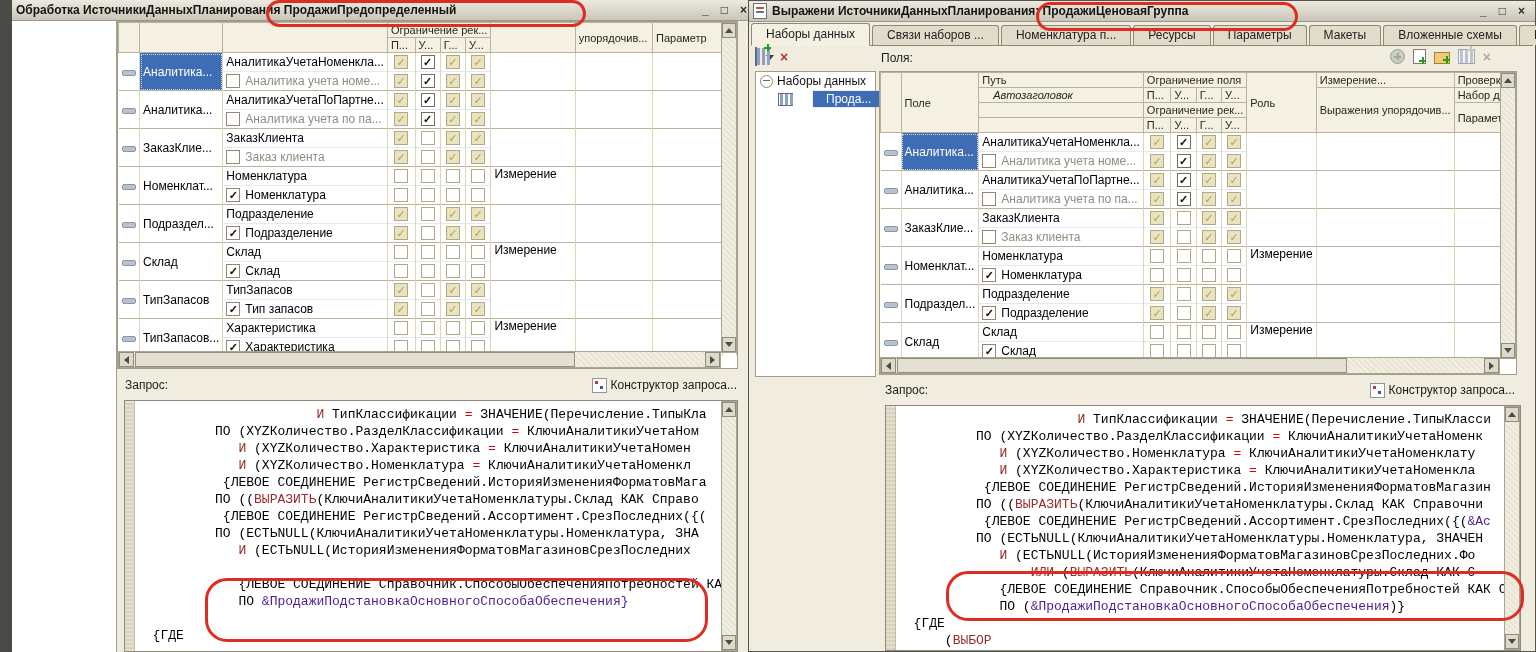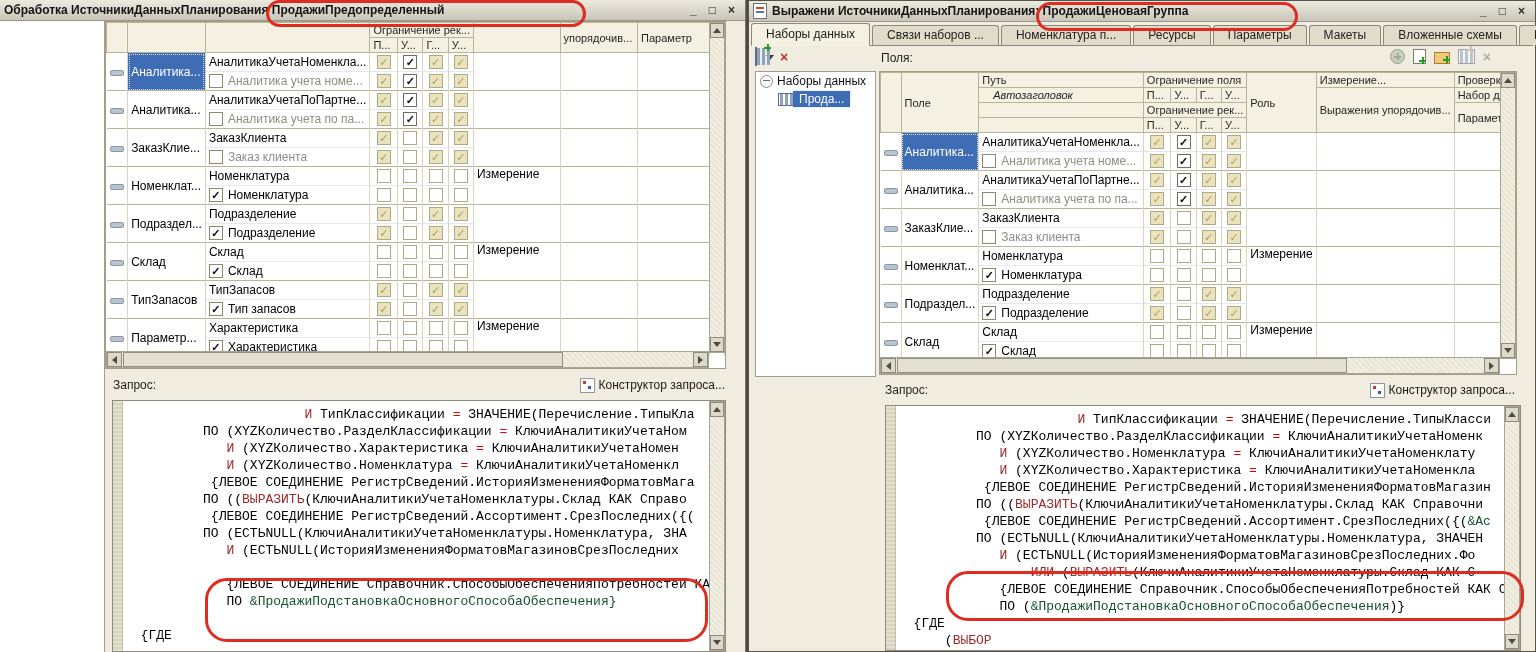--- a/index.html
+++ b/index.html
@@ -1,19 +1,19 @@
 <!DOCTYPE html>
 <html><head>
 <meta charset="utf-8">
 <style>
   html,body{margin:0;padding:0;background:#6b6b66;}
   .stage{position:relative;width:1536px;height:652px;overflow:hidden;
          font-family:"Liberation Sans",sans-serif;background:#4a4a46;}
   .win{position:absolute;top:0;height:652px;background:#f0ede0;box-sizing:border-box;}
-  .win-left{left:0;width:746px;border-right:1px solid #7a766a;}
+  .win-left{left:12px;width:746px;border-right:1px solid #7a766a;}
   .win-right{left:748px;width:788px;border:1px solid #56534a;}
   
   .titlebar{position:absolute;left:0;top:0;right:0;height:21px;
     background:linear-gradient(#eceadf,#c9c5b8);border-bottom:1px solid #9b978b;
     display:flex;align-items:center;padding:0 4px;box-sizing:border-box;}
   .title-text{font-size:12px;font-weight:bold;color:#141414;white-space:nowrap;}
   .win-controls{margin-left:auto;display:flex;gap:12px;align-items:center;padding-right:6px;}
   .wbtn{font-size:12px;font-weight:bold;color:#2d2d28;line-height:10px;cursor:default;}
   .doc-icon{width:12px;height:14px;background:#fdfdf6;border:1px solid #6d7486;margin-right:5px;
     position:relative;flex:0 0 auto;}
@@ -42,21 +42,21 @@
     border-top:5px solid #3c3c36;display:inline-block;margin-left:3px;vertical-align:middle;}
   .circle-ico{width:13px;height:13px;border-radius:50%;background:#c6cfc0;border:1px solid #9aa18f;position:relative;}
   .page-ico{width:11px;height:13px;background:#fff;border:1px solid #7d7d74;position:relative;}
   .folder-ico{width:14px;height:10px;background:#f2c979;border:1px solid #a87f2e;position:relative;margin-top:3px;}
   
   .panel{position:absolute;background:#fff;border:1px solid #a29d87;box-sizing:border-box;font-size:12px;}
   .tree-row{display:flex;align-items:center;height:18px;white-space:nowrap;padding-left:4px;color:#111;}
   .expander{width:11px;height:11px;border-radius:50%;border:1px solid #8b8b7c;position:relative;margin-right:4px;flex:0 0 auto;}
   .expander::after{content:"";position:absolute;left:2px;right:2px;top:4px;height:1px;background:#6d6d60;}
   .tree-child{padding-left:22px;}
-  .tree-sel{background:#3e6cb5;color:#fff;padding:1px 6px;margin-left:0;outline:1px dotted #dbe3f2;}
+  .tree-sel{background:#3e6cb5;color:#fff;padding:1px 13px;margin-left:20px;outline:1px dotted #dbe3f2;}
   
   .table-wrap{position:absolute;background:#fff;border:1px solid #a29d87;box-sizing:border-box;overflow:hidden;}
   table.fields{border-collapse:collapse;table-layout:fixed;font-size:12px;}
   table.fields th{background:#f4f1e2;border:1px solid #b9b499;font-weight:normal;font-size:11px;
     color:#26261f;text-align:left;padding:1px 3px;white-space:nowrap;overflow:hidden;}
   table.fields td{border-right:1px solid #dbd6ba;padding:0 3px;white-space:nowrap;overflow:hidden;
     height:18px;color:#000;background:#fff;}
   tbody tr.main td{border-top:1px solid #bab59a;}
   tbody tr.sub .bt{border-top:1px solid #e3e8f2;}
   td.handle{text-align:center;}
@@ -96,21 +96,21 @@
   .query-box{position:absolute;background:#fff;border:1px solid #8e8a7c;box-sizing:border-box;overflow:hidden;}
   .gutter{position:absolute;left:0;top:0;bottom:0;width:9px;
     background:repeating-linear-gradient(#e4e0cd 0 2px,#d7d2bd 2px 4px);border-right:1px solid #c4bfa9;}
   .qtext{position:absolute;left:12px;top:5px;right:18px;bottom:0;
     font-family:"Liberation Mono","DejaVu Sans Mono",monospace;font-size:13px;line-height:17px;}
   .qline{white-space:pre;height:17px;}
   .tok-b{color:#000000;}
   .tok-m{color:#9a2b2b;}
   .tok-r{color:#e00000;}
   .tok-i{color:#000;}
-  .tok-p{color:#14532d;}
+  .tok-p{color:#4c1d95;}
   
   .annotation{position:absolute;border:3px solid #e02b20;border-radius:22px;pointer-events:none;}
   .white-strip{position:absolute;background:#fff;border-right:1px solid #a59f8a;}
 </style>
 </head>
 <body>
 
 <div class="stage">
 
   <section class="win win-left">
@@ -294,21 +294,21 @@
               </tr>
               <tr class="sub">
                 <td class="subpath bt"><span class="cb2 on"></span><span class="auto-lbl on">Тип запасов</span></td>
                 <td class="cbcell bt"><span class="cb cb-g"></span></td>
                 <td class="cbcell bt"><span class="cb cb-n"></span></td>
                 <td class="cbcell bt"><span class="cb cb-g"></span></td>
                 <td class="cbcell bt"><span class="cb cb-g"></span></td>
               </tr>
               <tr class="main">
                 <td class="handle" rowspan="2"><span class="grip"></span></td>
-                <td class="name" rowspan="2">Параметр...</td>
+                <td class="name" rowspan="2">ТипЗапасов...</td>
                 <td>Характеристика</td>
                 <td class="cbcell bt"><span class="cb cb-n"></span></td>
                 <td class="cbcell bt"><span class="cb cb-n"></span></td>
                 <td class="cbcell bt"><span class="cb cb-n"></span></td>
                 <td class="cbcell bt"><span class="cb cb-n"></span></td>
                 <td rowspan="2" style="vertical-align: top;">Измерение</td>
                 <td rowspan="2"></td>
                 <td rowspan="2"></td>
                 <td rowspan="2"></td>
               </tr>

